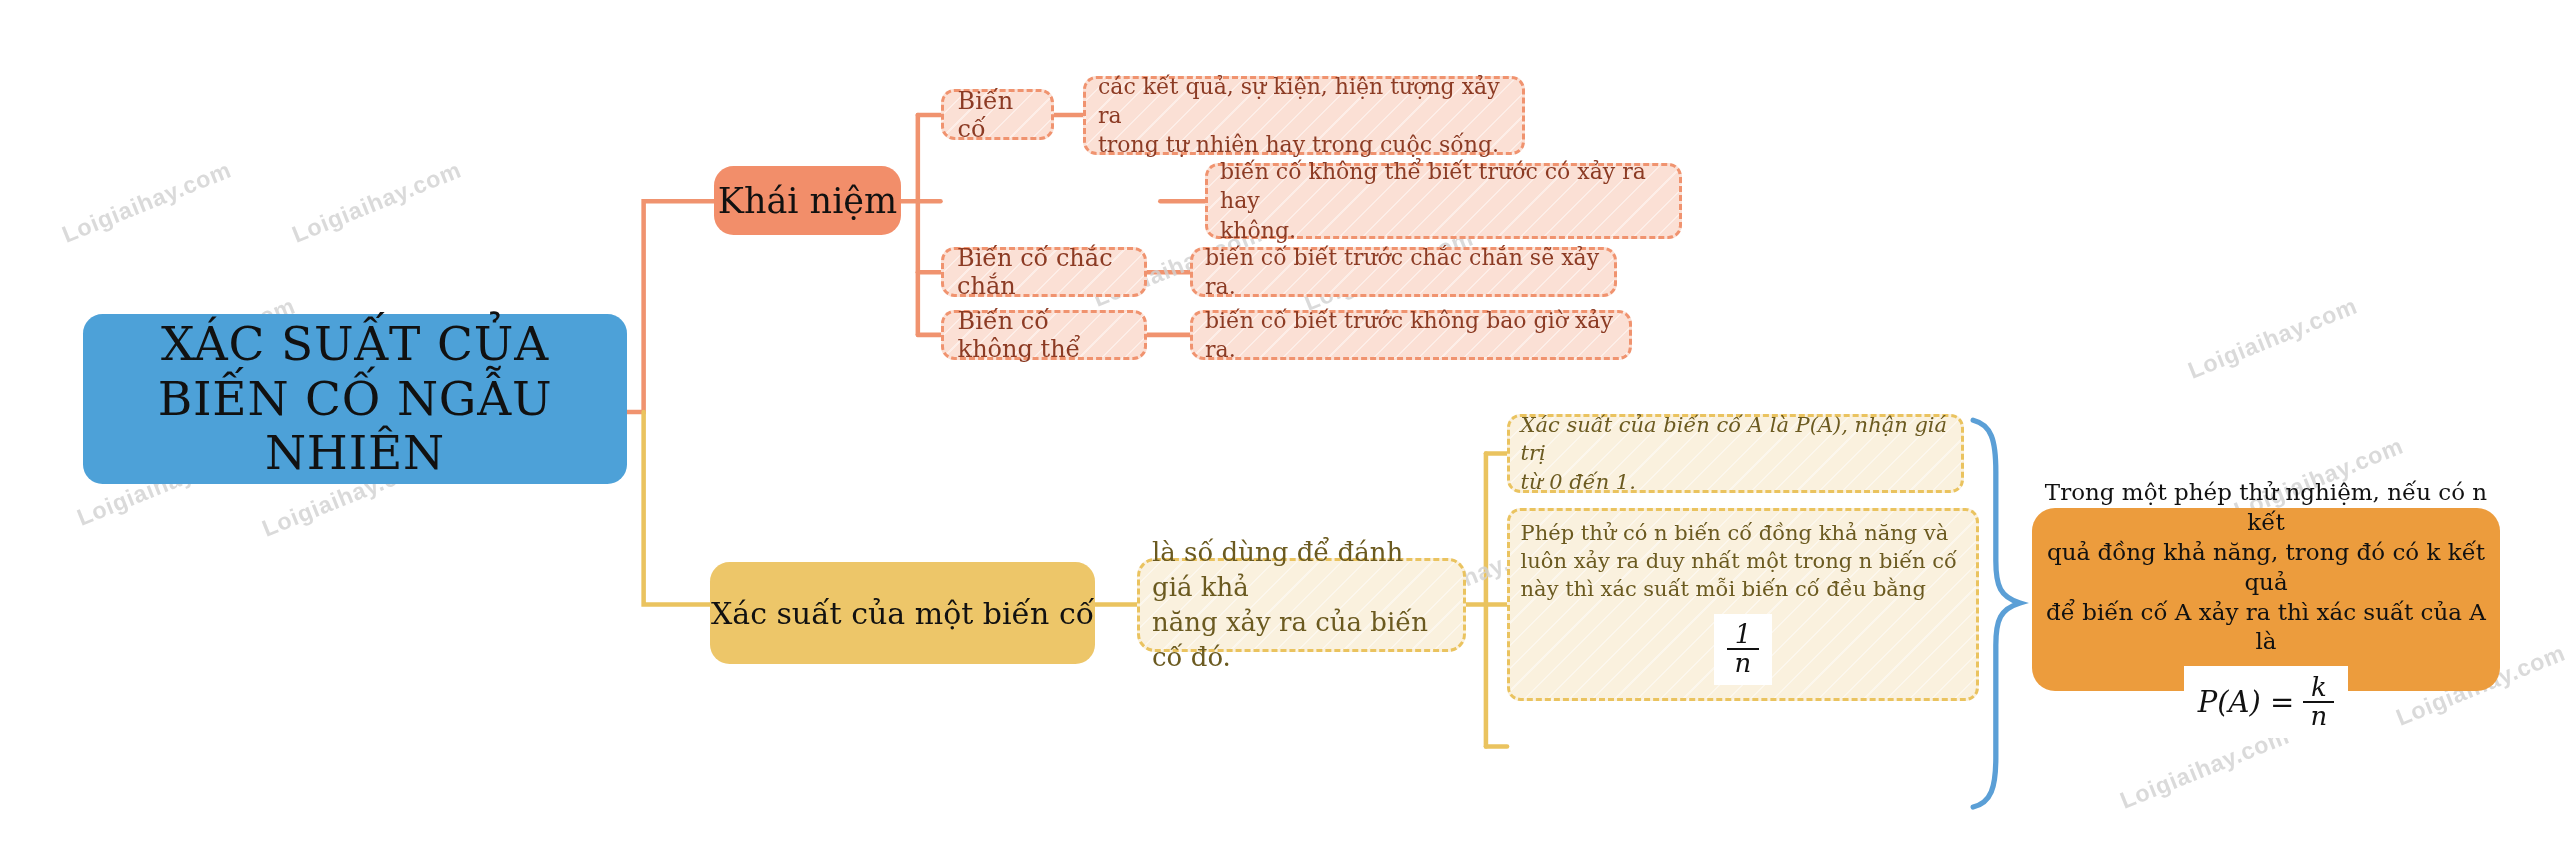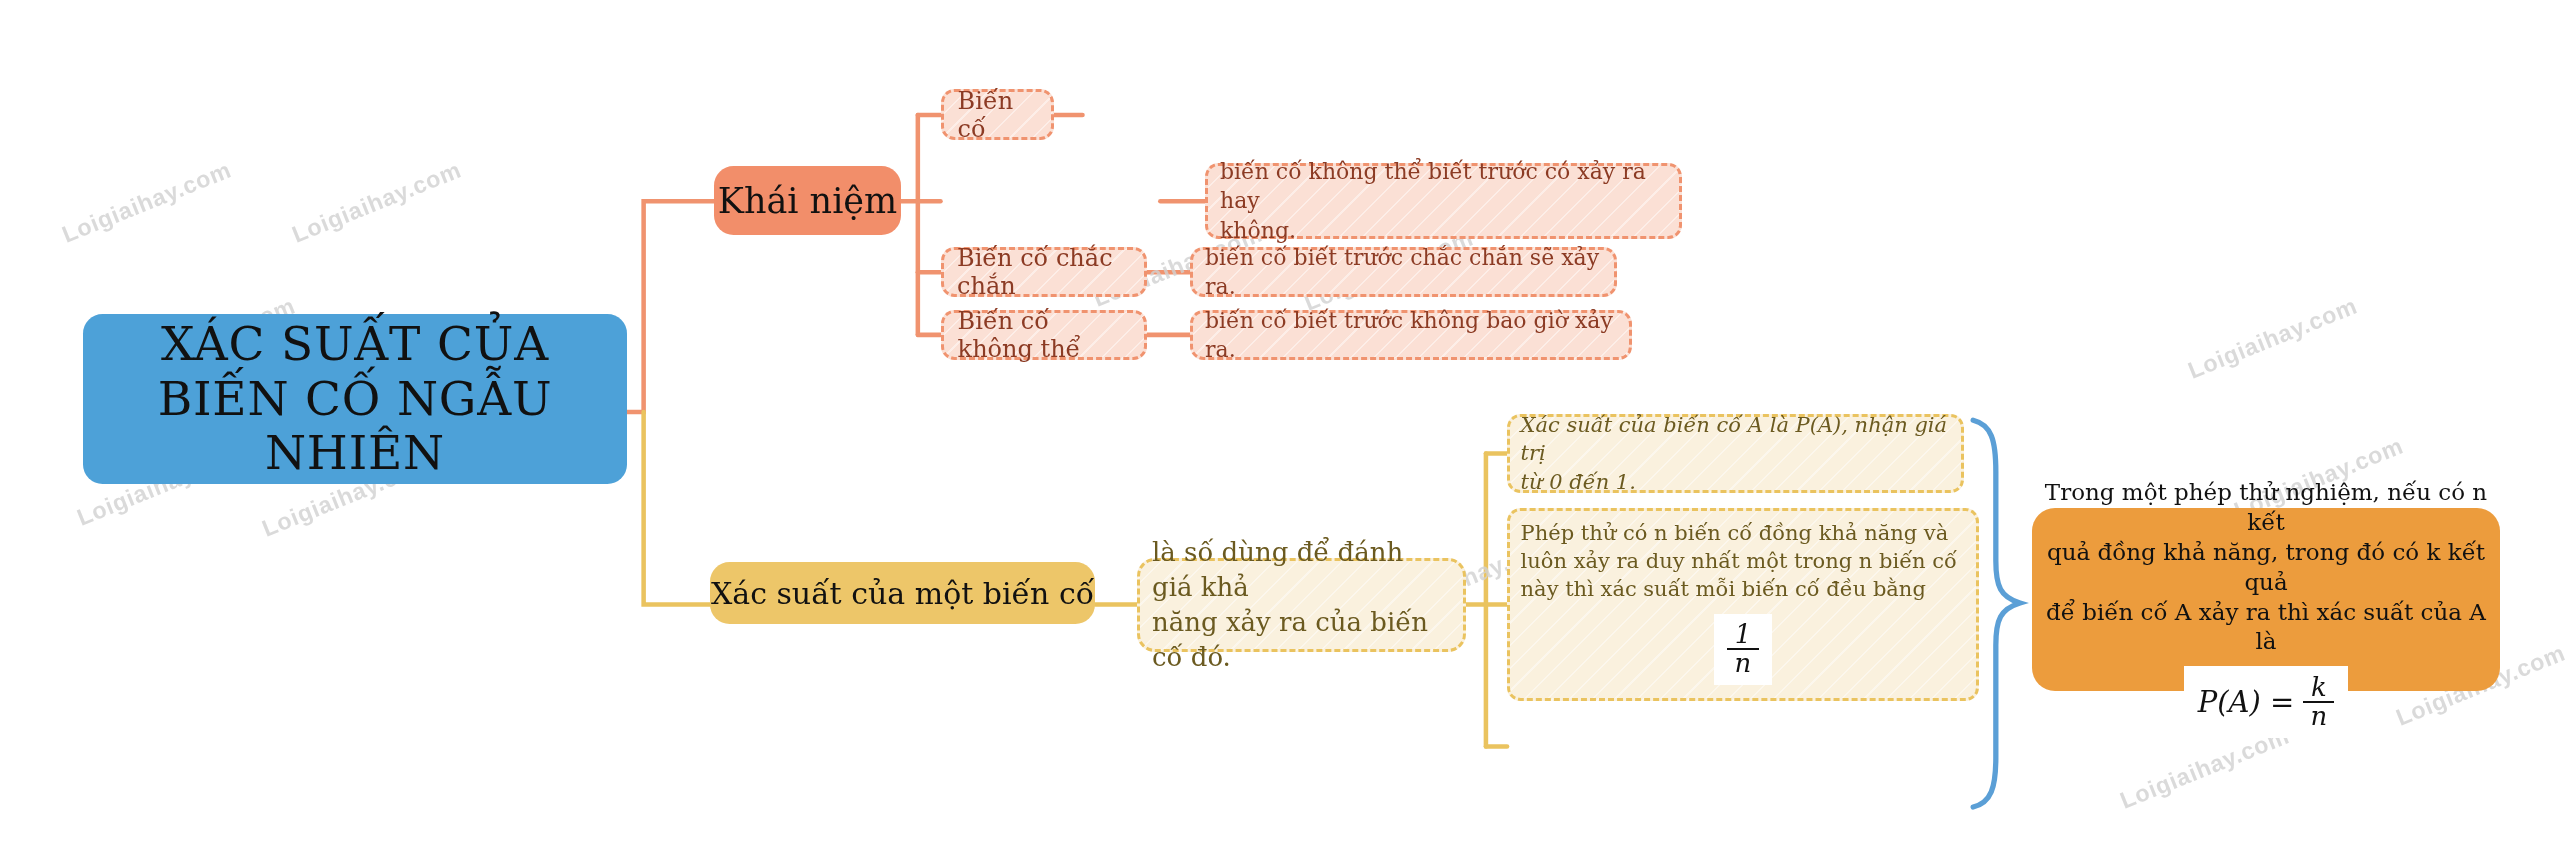--- a/index.html
+++ b/index.html
@@ -135,41 +135,45 @@
     <span>XÁC SUẤT CỦA BIẾN CỐ NGẪU NHIÊN</span>
   </div>
 
   <div class="node solid salmon sketch center" style="left:714px;top:166px;width:187px;height:69px;">
     <span>Khái niệm</span>
   </div>
 
   <div class="node dashed-pink sketch-light term" style="left:941px;top:89px;width:113px;height:51px;">
     <span>Biến cố</span>
   </div>
+  <div class="node dashed-pink sketch-light defn" style="left:1083px;top:76px;width:442px;height:79px;">
+    <span>các kết quả, sự kiện, hiện tượng xảy ra
+trong tự nhiên hay trong cuộc sống.</span>
+  </div>
 
   <div class="node dashed-pink sketch-light defn" style="left:1205px;top:163px;width:477px;height:76px;">
     <span>biến cố không thể biết trước có xảy ra hay
 không.</span>
   </div>
 
   <div class="node dashed-pink sketch-light term" style="left:941px;top:247px;width:206px;height:50px;padding-left:13px;">
     <span>Biến cố chắc chắn</span>
   </div>
   <div class="node dashed-pink sketch-light defn" style="left:1190px;top:247px;width:427px;height:50px;">
     <span>biến cố biết trước chắc chắn sẽ xảy ra.</span>
   </div>
 
   <div class="node dashed-pink sketch-light term" style="left:941px;top:310px;width:206px;height:50px;">
     <span>Biến cố không thể</span>
   </div>
   <div class="node dashed-pink sketch-light defn" style="left:1190px;top:310px;width:442px;height:50px;">
     <span>biến cố biết trước không bao giờ xảy ra.</span>
   </div>
 
-  <div class="node solid yellowbox sketch center" style="left:710px;top:562px;width:385px;height:62px;">
+  <div class="node solid yellowbox sketch center" style="left:710px;top:562px;width:385px;height:102px;">
     <span>Xác suất của một biến cố</span>
   </div>
 
   <div class="node dashed-cream sketch-light pdef" style="left:1137px;top:558px;width:329px;height:94px;">
     <span>là số dùng để đánh giá khả
 năng xảy ra của biến cố đó.</span>
   </div>
 
   <div class="node dashed-cream sketch-light prop" style="left:1507px;top:414px;width:457px;height:79px;font-style:italic;">
     <span>Xác suất của biến cố A là P(A), nhận giá trị

